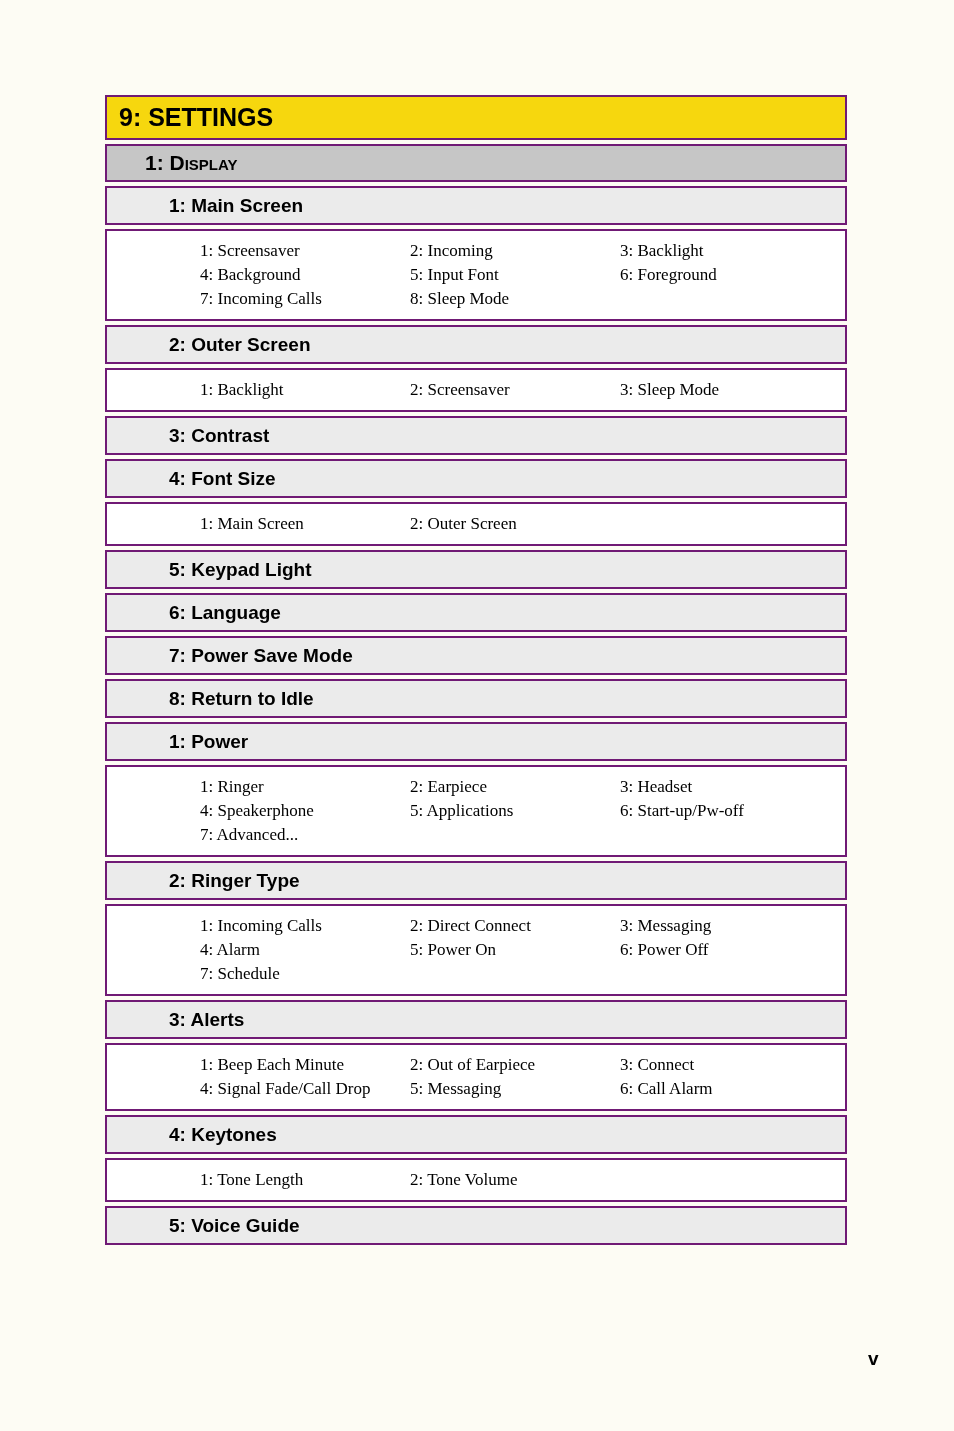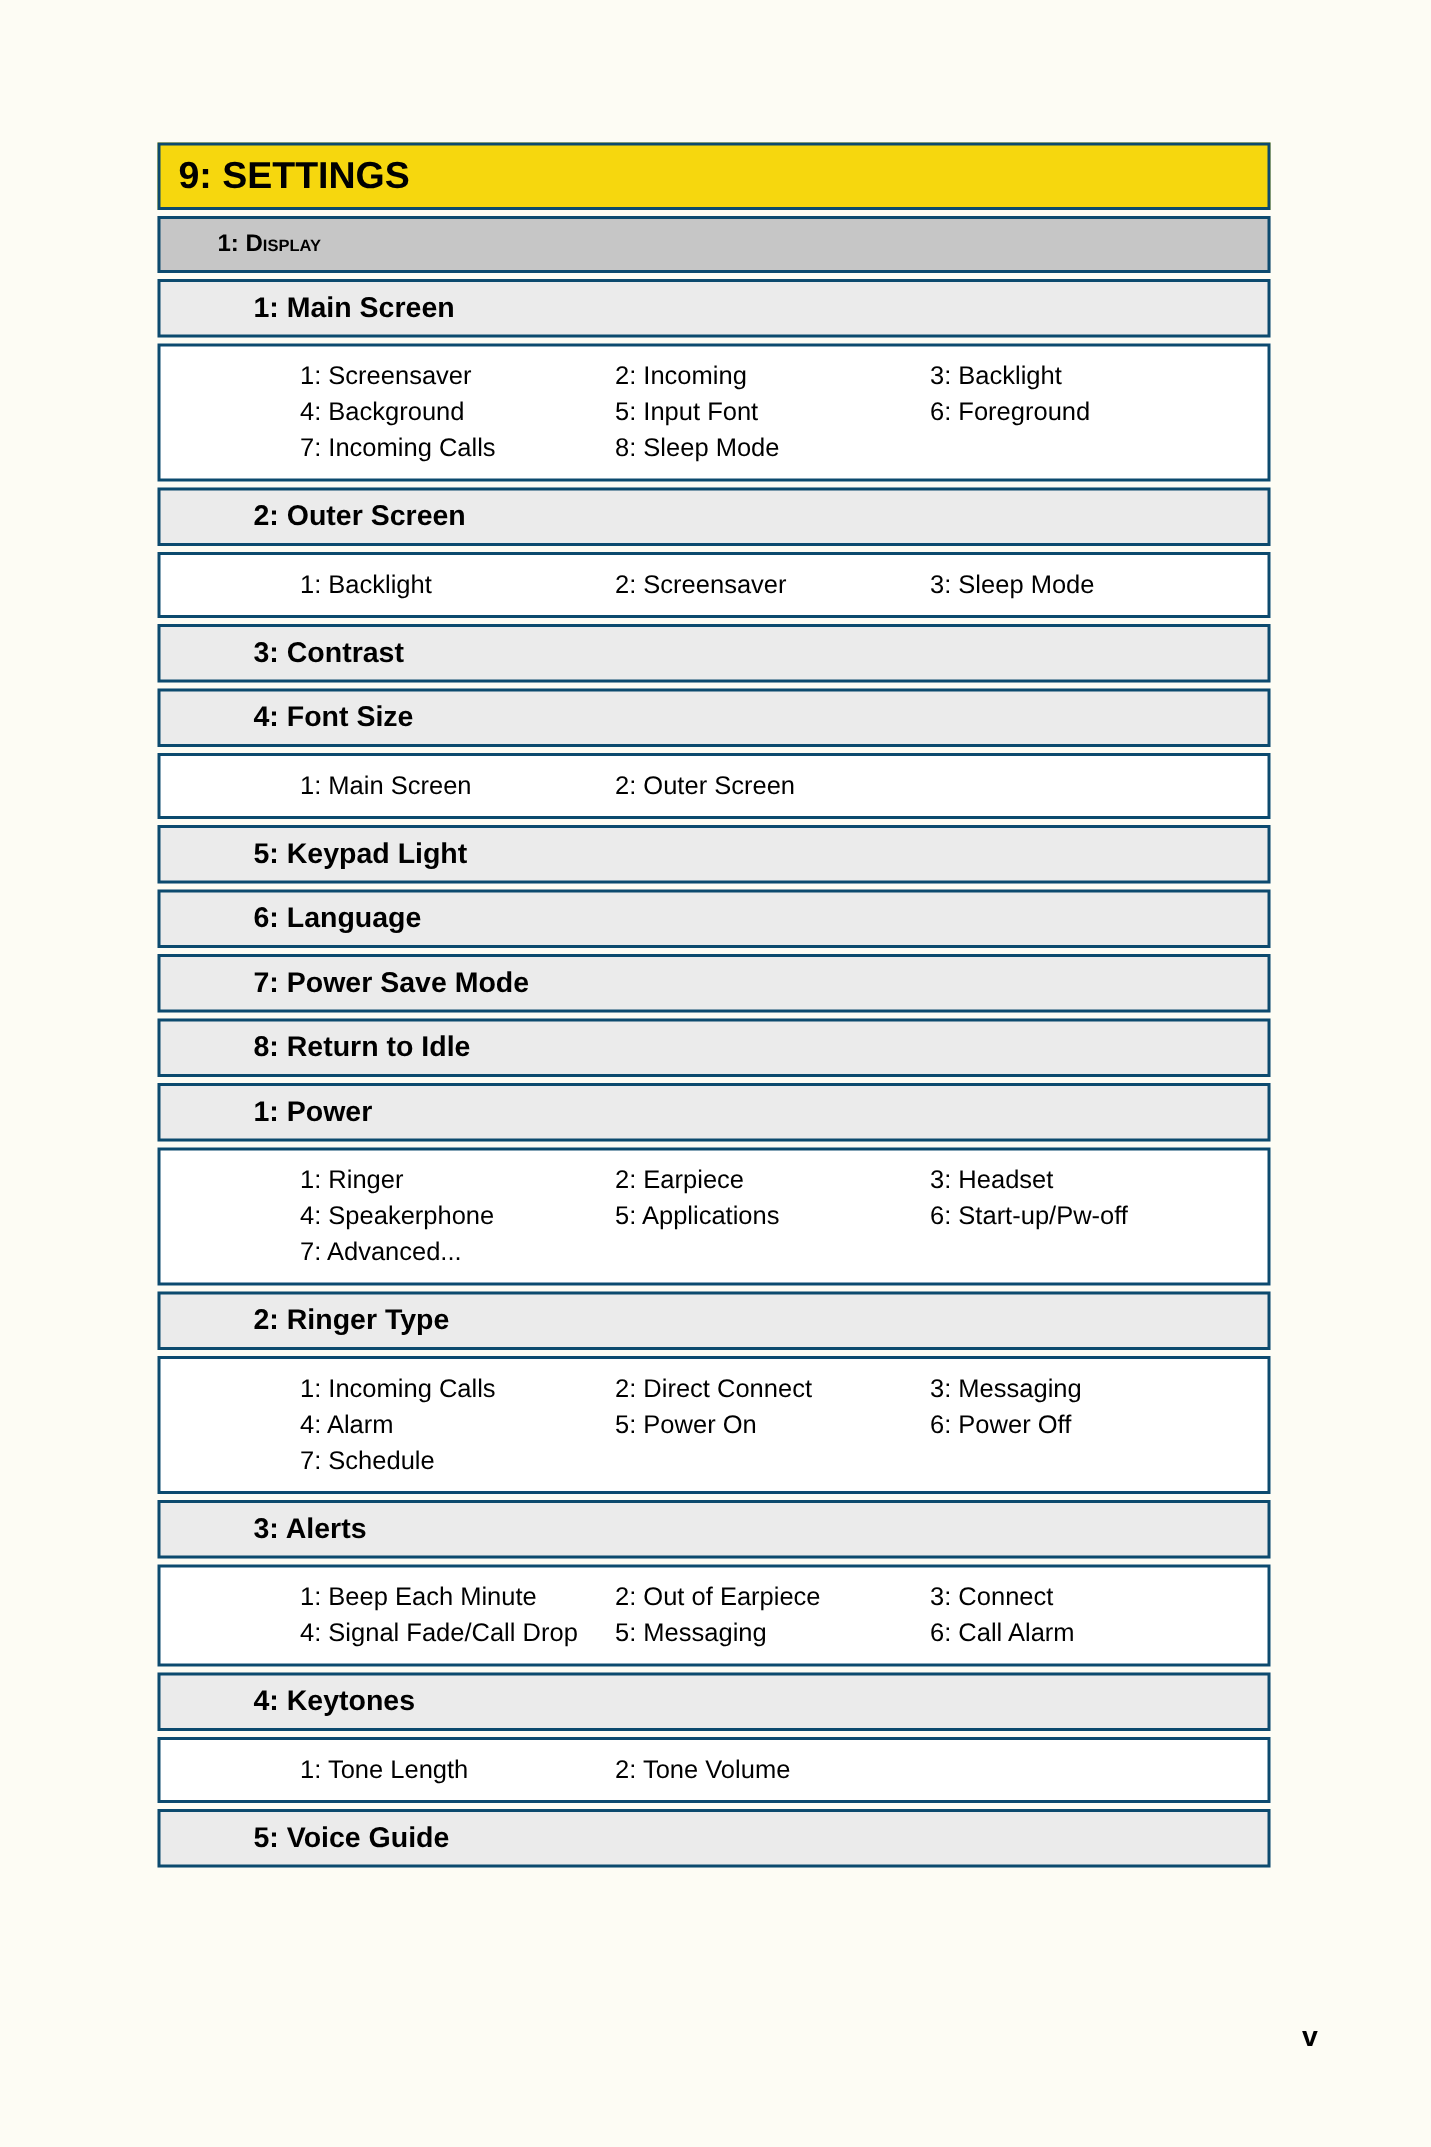--- a/index.html
+++ b/index.html
@@ -12,53 +12,53 @@
     overflow: hidden;
   }
   .doc {
     position: absolute;
     left: 105px;
     top: 95px;
     width: 742px;
   }
   .row {
     width: 100%;
-    border: 2px solid #0c4a6e;
+    border: 2px solid #701a75;
     margin-bottom: 4px;
     background: #ffffff;
   }
   .banner {
     background: #f6d70e;
     padding: 6px 0 6px 12px;
     font-size: 25px;
     font-weight: 700;
     line-height: 29px;
   }
   .sec {
     background: #c6c6c6;
     padding: 4px 0 4px 38px;
-    font-size: 16px;
+    font-size: 21px;
     font-weight: 700;
     line-height: 26px;
   }
   .sec .sc { font-variant: small-caps; }
   .sub {
     background: #ebebeb;
     padding: 5px 0 5px 62px;
     font-size: 19px;
     font-weight: 700;
     line-height: 25px;
   }
   .opts {
     background: #ffffff;
     padding: 8px 0 8px 93px;
     display: flex;
     font-size: 17px;
   }
-  .col { display: flex; flex-direction: column; }
+  .col { display: flex; flex-direction: column; font-family: Liberation Serif, serif; }
   .c1 { width: 210px; }
   .c2 { width: 210px; }
   .c3 { flex: 1; }
   .opt { line-height: 24px; white-space: nowrap; }
   .pageno {
     position: absolute;
     left: 868px;
     top: 1348px;
     font-size: 19px;
     font-weight: 700;

